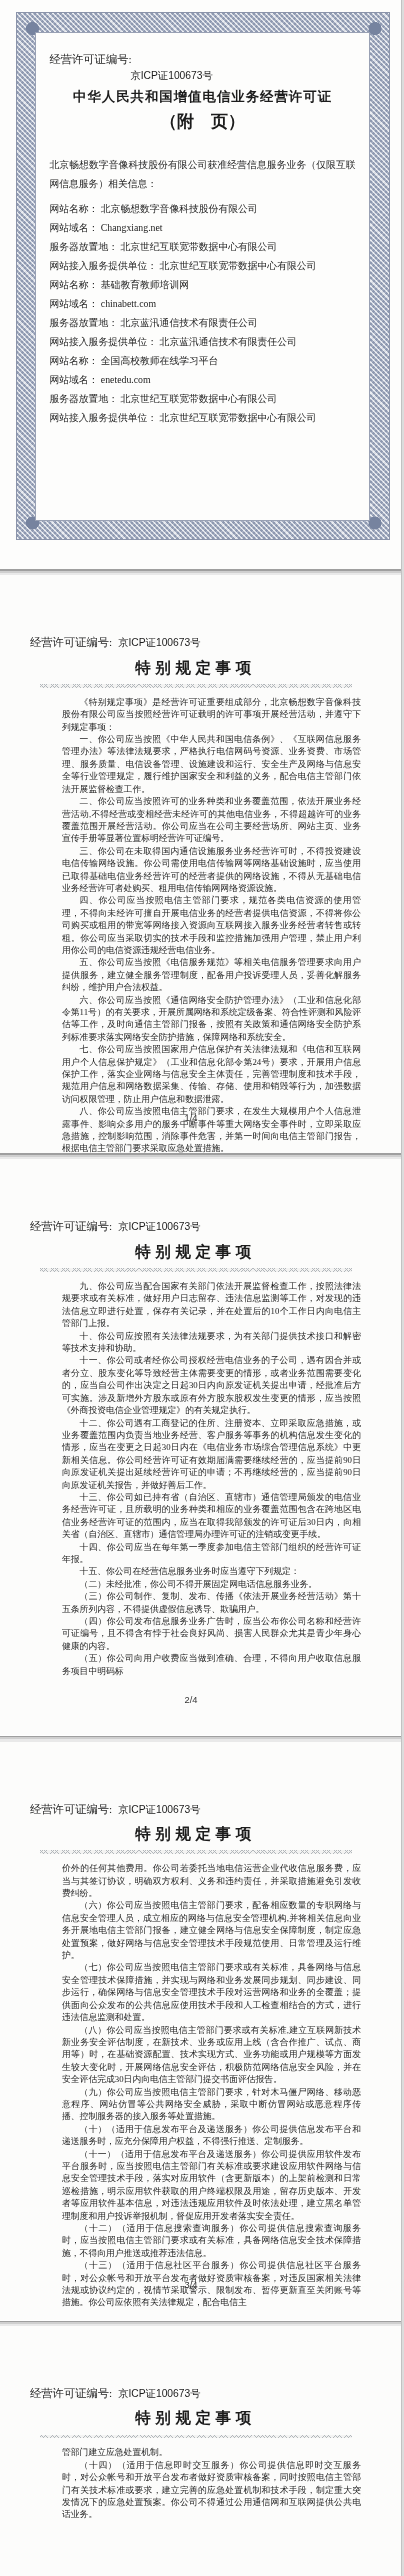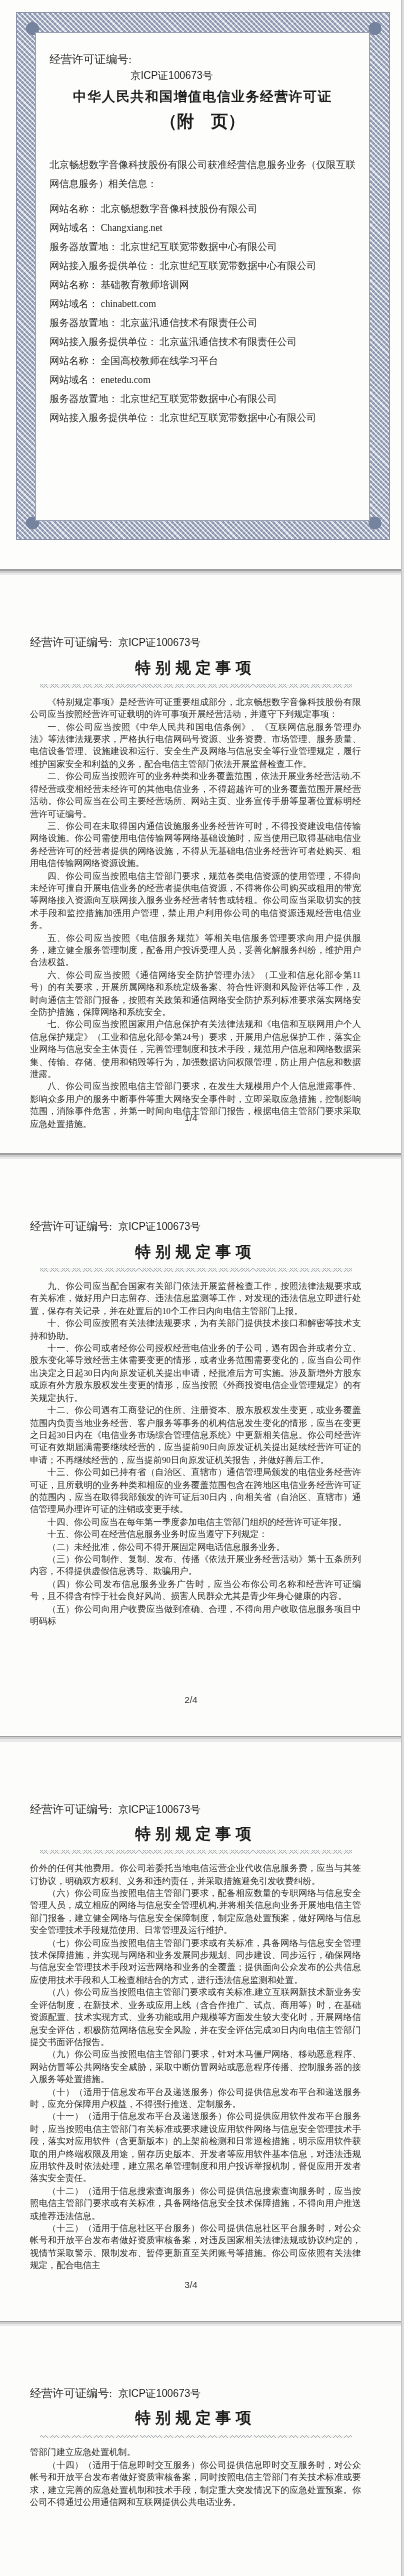--- a/index.html
+++ b/index.html
@@ -34,21 +34,21 @@
   .std-page{position:relative;width:405px;background:#fcfcfb;box-sizing:border-box;padding:60px 44px 0 30px;}
   .pg2{height:578px;}.pg3{height:576px;}.pg4{height:578px;}.pg5{height:548px;}
   .page-header{font-size:11.3px;line-height:15.5px;}
   .lic-num{font-size:10.3px;font-family:"Liberation Sans","DejaVu Sans",sans-serif;margin-left:3.1px;}
   .page-title{margin:7.2px 0 0 0;text-align:center;font-size:15.5px;font-weight:bold;letter-spacing:4.6px;}
   .zigzag{height:3.6px;margin:5.2px auto 0 auto;width:312px;opacity:.75;
     background-color:#f0f1f0;
     background-image:
       repeating-linear-gradient(45deg,#9aa0a6 0 0.5px,rgba(0,0,0,0) 0.5px 2.6px),
       repeating-linear-gradient(-45deg,#9aa0a6 0 0.5px,rgba(0,0,0,0) 0.5px 2.6px);}
-  .body-text{margin-top:8.2px;}
+  .body-text{margin-top:8.2px;margin-left:32px;}
   .body-text p{margin:0;font-size:8.8px;line-height:12.4px;text-align:justify;text-indent:2em;}
   .body-text p.cont{text-indent:0;}
   .page-num{position:absolute;left:0;width:382px;text-align:center;font-size:9.3px;font-family:"Liberation Sans","DejaVu Sans",sans-serif;color:#333;}
   .pn-a{bottom:30px;}
 </style>
 </head>
 <body>
 
 <div class="canvas">
 
@@ -109,21 +109,21 @@
     <div class="page-header">
       <span>经营许可证编号:</span>
       <span class="lic-num">京ICP证100673号</span>
     </div>
     <div class="page-title">特别规定事项</div>
     <div class="zigzag"></div>
     <div class="body-text">
       <p>九、你公司应当配合国家有关部门依法开展监督检查工作，按照法律法规要求或有关标准，做好用户日志留存、违法信息监测等工作，对发现的违法信息立即进行处置，保存有关记录，并在处置后的10个工作日内向电信主管部门上报。</p>
       <p>十、你公司应按照有关法律法规要求，为有关部门提供技术接口和解密等技术支持和协助。</p>
       <p>十一、你公司或者经你公司授权经营电信业务的子公司，遇有因合并或者分立、股东变化等导致经营主体需要变更的情形，或者业务范围需要变化的，应当自公司作出决定之日起30日内向原发证机关提出申请，经批准后方可实施。涉及新增外方股东或原有外方股东股权发生变更的情形，应当按照《外商投资电信企业管理规定》的有关规定执行。</p>
-      <p>十二、你公司遇有工商登记的住所、注册资本、股东股权发生变更，或业务覆盖范围内负责当地业务经营、客户服务等事务的机构信息发生变化的情形，应当在变更之日起30日内在《电信业务市场综合管理信息系统》中更新相关信息。你公司经营许可证有效期届满需要继续经营的，应当提前90日向原发证机关提出延续经营许可证的申请；不再继续经营的，应当提前90日向原发证机关报告，并做好善后工作。</p>
+      <p>十二、你公司遇有工商登记的住所、注册资本、立即采取应急措施，或业务覆盖范围内负责当地业务经营、客户服务等事务的机构信息发生变化的情形，应当在变更之日起30日内在《电信业务市场综合管理信息系统》中更新相关信息。你公司经营许可证有效期届满需要继续经营的，应当提前90日向原发证机关提出延续经营许可证的申请；不再继续经营的，应当提前90日向原发证机关报告，并做好善后工作。</p>
       <p>十三、你公司如已持有省（自治区、直辖市）通信管理局颁发的电信业务经营许可证，且所载明的业务种类和相应的业务覆盖范围包含在跨地区电信业务经营许可证的范围内，应当在取得我部颁发的许可证后30日内，向相关省（自治区、直辖市）通信管理局办理许可证的注销或变更手续。</p>
       <p>十四、你公司应当在每年第一季度参加电信主管部门组织的经营许可证年报。</p>
       <p>十五、你公司在经营信息服务业务时应当遵守下列规定：</p>
       <p>（二）未经批准，你公司不得开展固定网电话信息服务业务。</p>
       <p>（三）你公司制作、复制、发布、传播《依法开展业务经营活动》第十五条所列内容，不得提供虚假信息诱导、欺骗用户。</p>
       <p>（四）你公司发布信息服务业务广告时，应当公布你公司名称和经营许可证编号，且不得含有悖于社会良好风尚、损害人民群众尤其是青少年身心健康的内容。</p>
       <p>（五）你公司向用户收费应当做到准确、合理，不得向用户收取信息服务项目中明码标</p>
     </div>
     <div class="page-num pn-a">2/4</div>
   </div>

